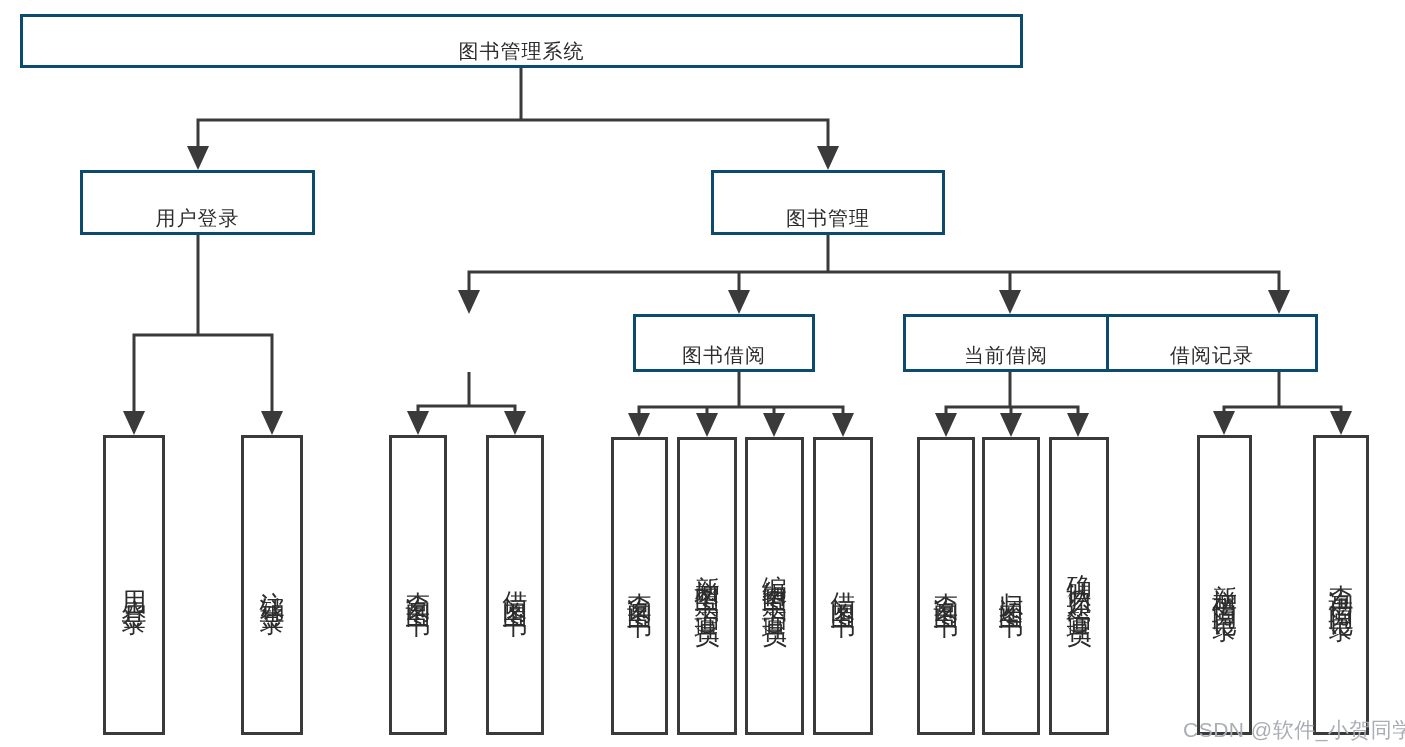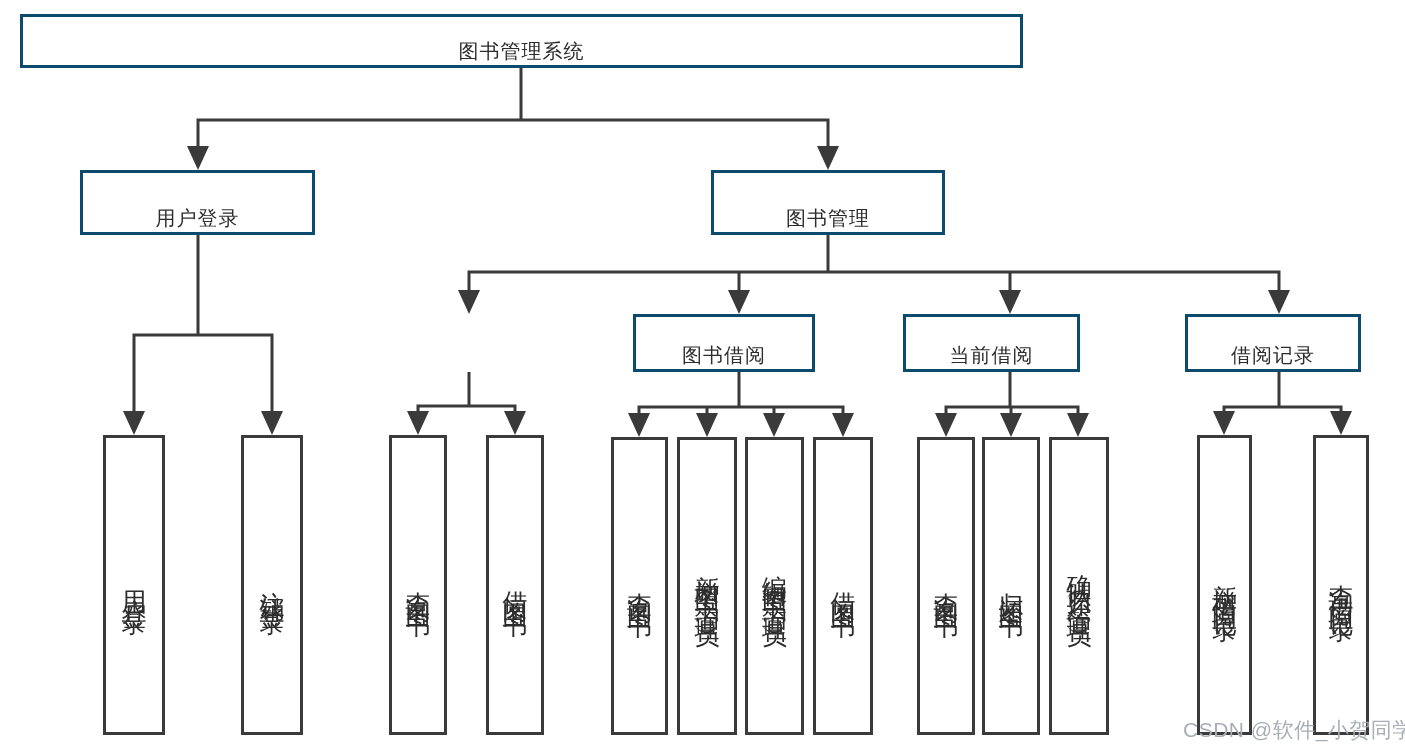--- a/index.html
+++ b/index.html
@@ -107,24 +107,24 @@
   <div class="hnode" style="left:80px; top:170px; width:235px; height:65px;">
     <span>用户登录</span>
   </div>
   <div class="hnode" style="left:711px; top:170px; width:234px; height:65px;">
     <span>图书管理</span>
   </div>
 
   <div class="hnode" style="left:633px; top:314px; width:182px; height:58px;">
     <span>图书借阅</span>
   </div>
-  <div class="hnode" style="left:903px; top:314px; width:177px; height:58px;">
+  <div class="hnode" style="left:903px; top:314px; width:206px; height:58px;">
     <span>当前借阅</span>
   </div>
-  <div class="hnode" style="left:1185px; top:314px; width:176px; height:58px;">
+  <div class="hnode" style="left:1106px; top:314px; width:212px; height:58px;">
     <span>借阅记录</span>
   </div>
 
   <div class="vnode" style="left:103px; top:435px; width:62px; height:300px;">
     <span>用户登录</span>
   </div>
   <div class="vnode" style="left:241px; top:435px; width:62px; height:300px;">
     <span>注销登录</span>
   </div>
 

